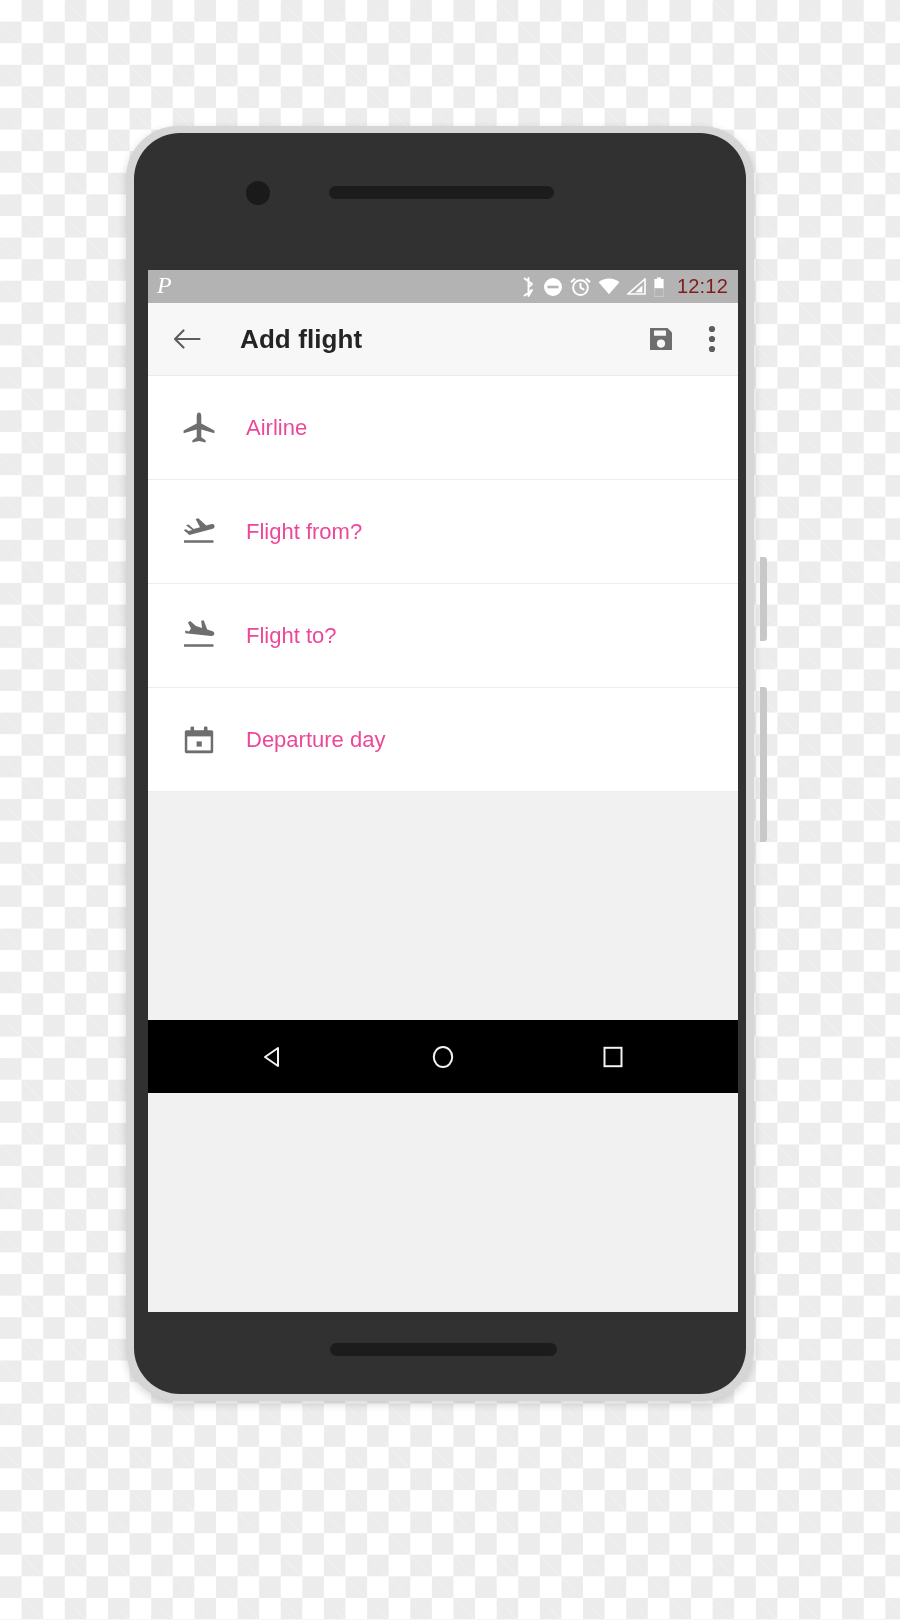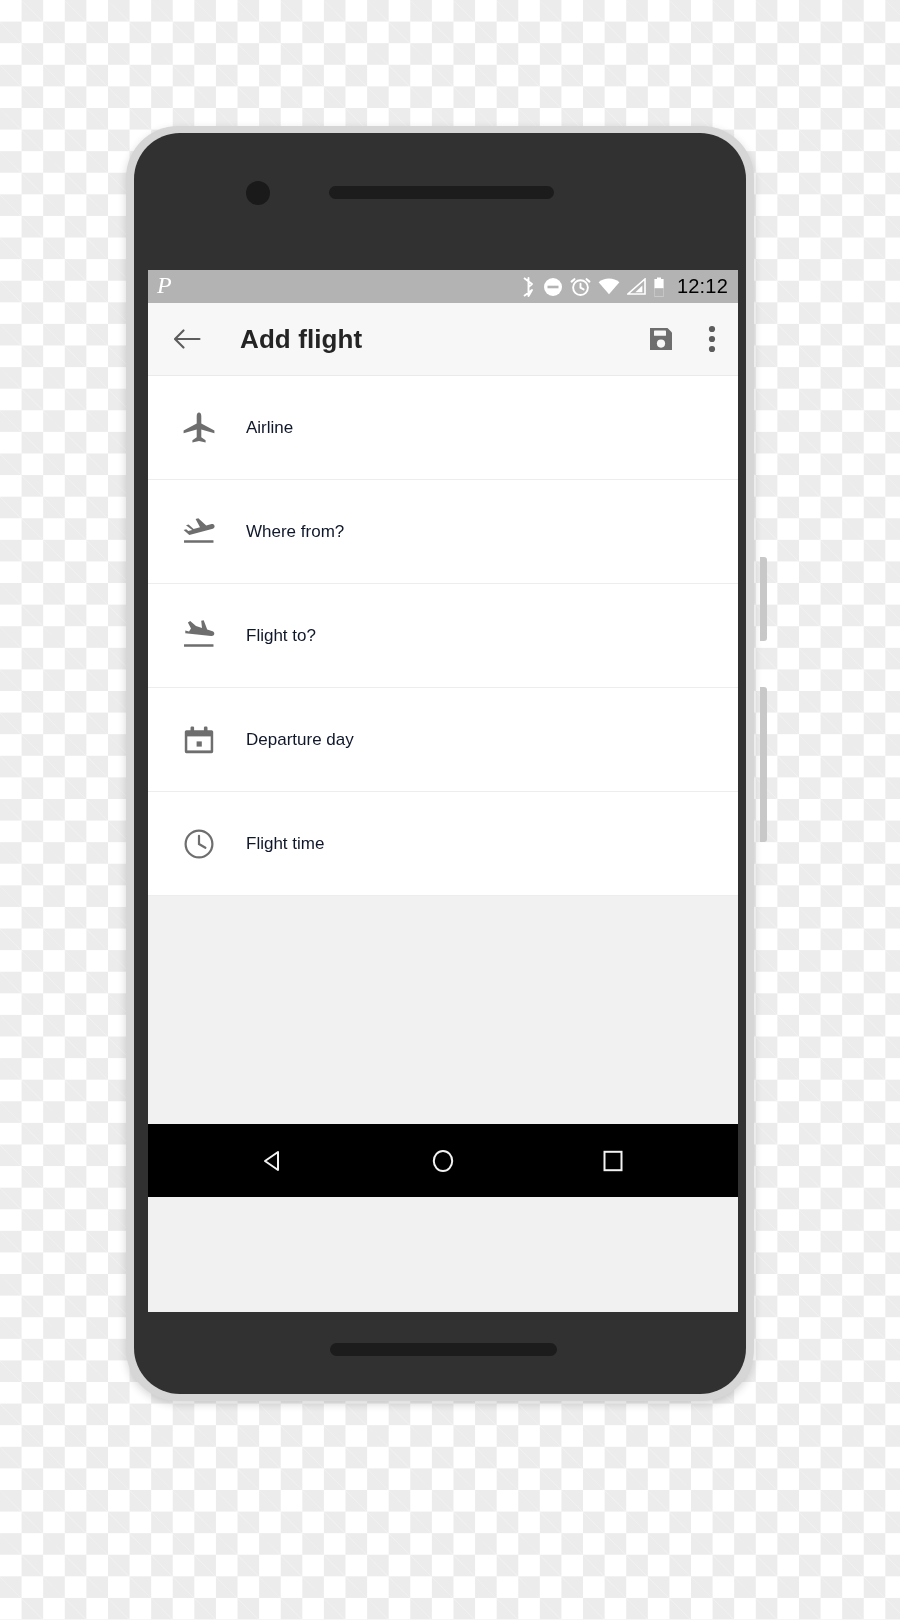--- a/index.html
+++ b/index.html
@@ -117,21 +117,21 @@
   #status-icons {
     margin-left: auto;
     display: flex;
     align-items: center;
     gap: 7px;
   }
   #status-icons svg { display: block; }
   #status-clock {
     font-size: 20px;
     font-weight: 400;
-    color: #000000;
+    color: #7f1d1d;
     letter-spacing: 0.2px;
     margin-left: 5px;
   }
 
   
   #toolbar {
     height: 73px;
     background: #f7f7f7;
     display: flex;
     align-items: center;
@@ -174,22 +174,22 @@
   }
   .row-icon {
     width: 98px;
     min-width: 98px;
     display: flex;
     align-items: center;
     justify-content: center;
     padding-left: 4px;
   }
   .row-label {
-    font-size: 17px;
-    color: #0f172a;
+    font-size: 22px;
+    color: #ec4899;
     font-weight: 400;
   }
   .field-cell {
     flex: 1;
     display: flex;
     align-items: center;
     height: 100%;
   }
   .field-cell.secondary {
     border-left: 1px solid #ededed;
@@ -316,21 +316,21 @@
           </div>
         </div>
 
         <div class="form-row">
           <span class="row-icon">
             <svg width="34" height="34" viewBox="0 0 34 34">
               <path d="M4.0 10.2 L6.6 9.5 L11.6 13.9 L18.0 12.2 L13.6 4.0 L16.3 3.3 L24.2 10.5 L29.6 9.0 C30.9 8.7 32.2 9.4 32.5 10.7 C32.9 12.0 32.1 13.3 30.8 13.7 L7.3 20.0 L1.6 14.9 L4.2 14.2 L6.3 16.0 L10.2 15.0 L4.0 10.2 Z" fill="#6e6e6e"></path>
               <rect x="2.0" y="25.2" width="29.5" height="2.6" rx="0.4" fill="#6e6e6e"></rect>
             </svg>
           </span>
-          <span class="row-label">Where from?</span>
+          <span class="row-label">Flight from?</span>
         </div>
 
         <div class="form-row">
           <span class="row-icon">
             <svg width="34" height="34" viewBox="0 0 34 34">
               <path d="M3.3 14.2 L3.3 11.5 L7.0 12.6 L9.0 9.6 L5.9 3.5 L8.2 2.1 L14.0 7.1 L20.0 9.0 L19.2 1.8 L21.7 1.3 L25.2 10.5 L30.6 12.2 C31.9 12.6 32.6 14.0 32.2 15.3 C31.8 16.6 30.4 17.3 29.1 16.9 L3.3 14.2 Z" fill="#6e6e6e"></path>
               <rect x="2.0" y="25.2" width="29.5" height="2.6" rx="0.4" fill="#6e6e6e"></rect>
             </svg>
           </span>
           <span class="row-label">Flight to?</span>
@@ -342,29 +342,20 @@
               <rect x="7.5" y="2.5" width="3.6" height="6" rx="1.2" fill="#6e6e6e"></rect>
               <rect x="20.9" y="2.5" width="3.6" height="6" rx="1.2" fill="#6e6e6e"></rect>
               <path d="M3.4 6.2 H28.6 A1.6 1.6 0 0 1 30.2 7.8 V27.6 A1.6 1.6 0 0 1 28.6 29.2 H3.4 A1.6 1.6 0 0 1 1.8 27.6 V7.8 A1.6 1.6 0 0 1 3.4 6.2 Z" fill="#6e6e6e"></path>
               <rect x="4.3" y="12.4" width="23.4" height="14" fill="#ffffff"></rect>
               <rect x="13.6" y="17.4" width="5.2" height="5.2" fill="#6e6e6e"></rect>
             </svg>
           </span>
           <span class="row-label">Departure day</span>
         </div>
 
-        <div class="form-row">
-          <span class="row-icon">
-            <svg width="32" height="32" viewBox="0 0 32 32">
-              <circle cx="16" cy="16" r="13.4" fill="none" stroke="#6e6e6e" stroke-width="2.2"></circle>
-              <path d="M16 7.8 L16 16 L22.4 19.8" fill="none" stroke="#6e6e6e" stroke-width="2.2" stroke-linecap="round"></path>
-            </svg>
-          </span>
-          <span class="row-label">Flight time</span>
-        </div>
 
 
       </div>
 
       <div id="empty-area"></div>
 
       <div id="nav-bar">
         <span class="nav-button">
           <svg width="28" height="28" viewBox="0 0 28 28">
             <path d="M19 5 L6 14 L19 23 Z" fill="none" stroke="#f2f2f2" stroke-width="2" stroke-linejoin="round"></path>

